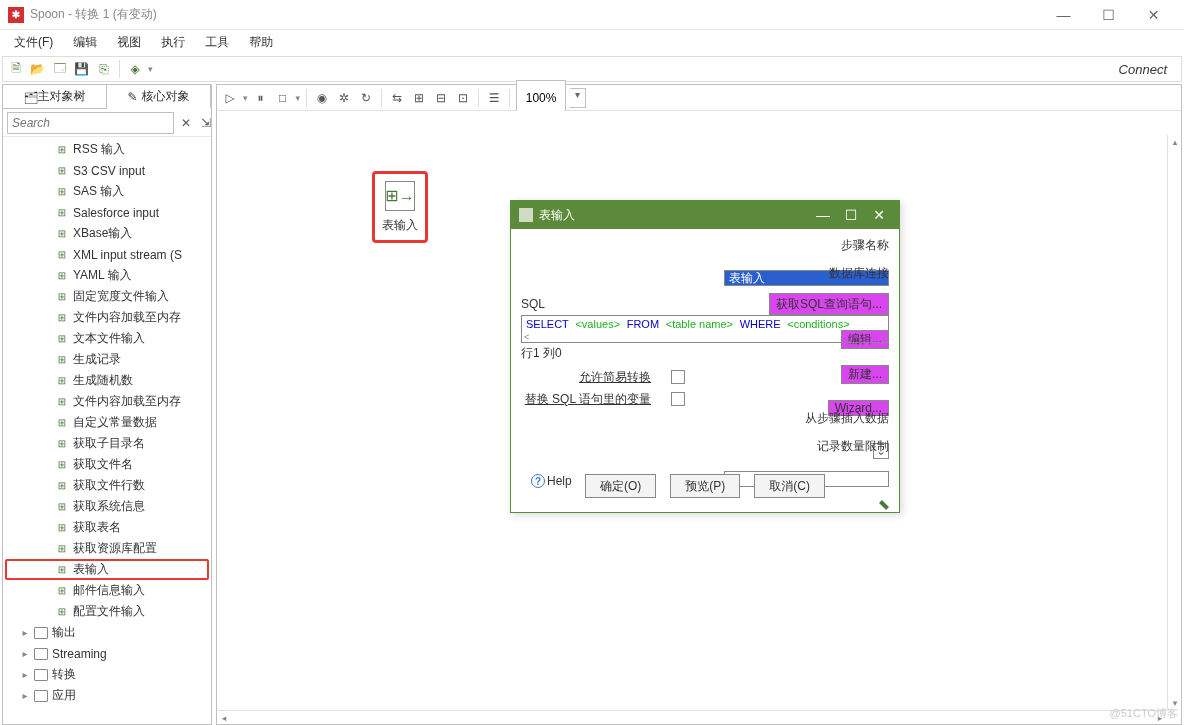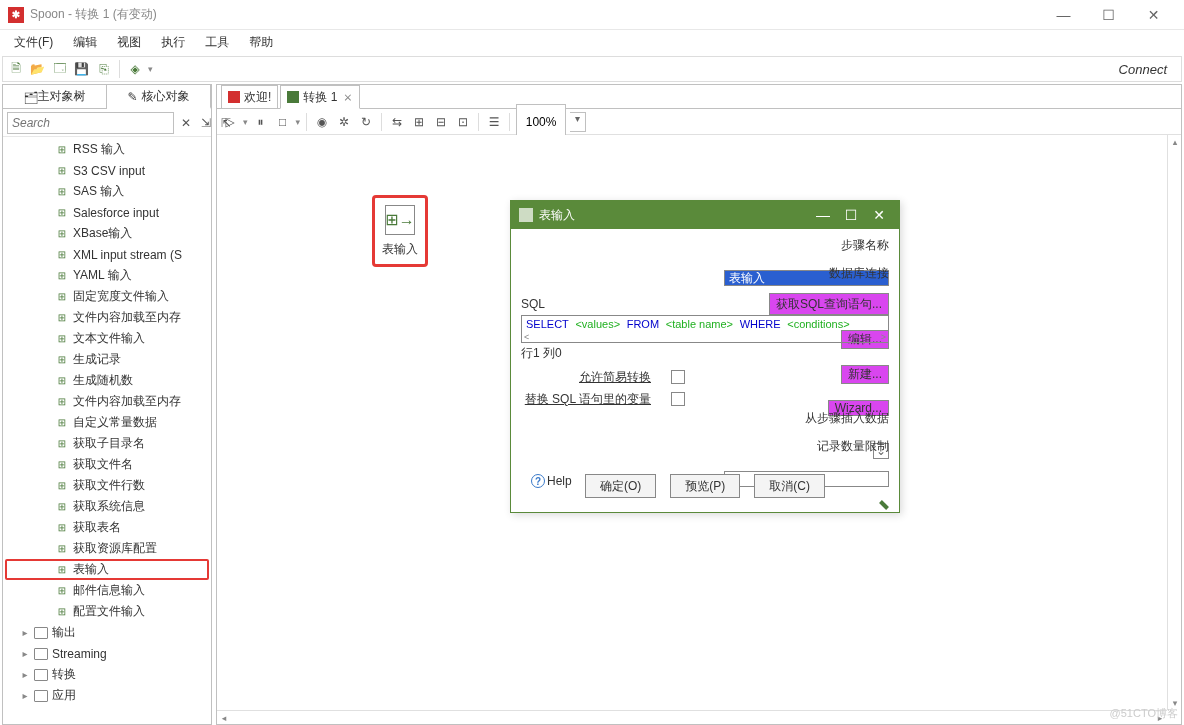--- a/index.html
+++ b/index.html
@@ -249,31 +249,20 @@
           <div class="tree-folder">
             <span class="expand">▸</span>
             <span class="folder-icon"></span>
             <span>应用</span>
           </div>
         </div>
     </div>
   </div>
 
   <div class="right-panel">
-    <div class="canvas-tabs">
-      <div class="canvas-tab">
-        <span class="tab-icon red"></span>
-        <span>欢迎!</span>
-      </div>
-      <div class="canvas-tab active">
-        <span class="tab-icon green"></span>
-        <span>转换 1</span>
-        <span class="tab-close">⨯</span>
-      </div>
-    </div>
     <div class="canvas-toolbar">
       <div class="canvas-tool">▷</div>
       <span style="font-size:9px;color:#888">▾</span>
       <div class="canvas-tool">⏸</div>
       <div class="canvas-tool">□</div>
       <span style="font-size:9px;color:#888">▾</span>
       <div class="tool-sep"></div>
       <div class="canvas-tool">◉</div>
       <div class="canvas-tool">✲</div>
       <div class="canvas-tool">↻</div>

